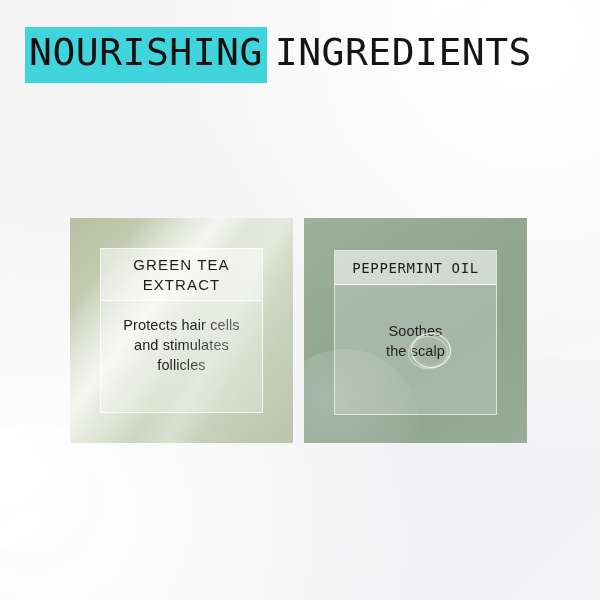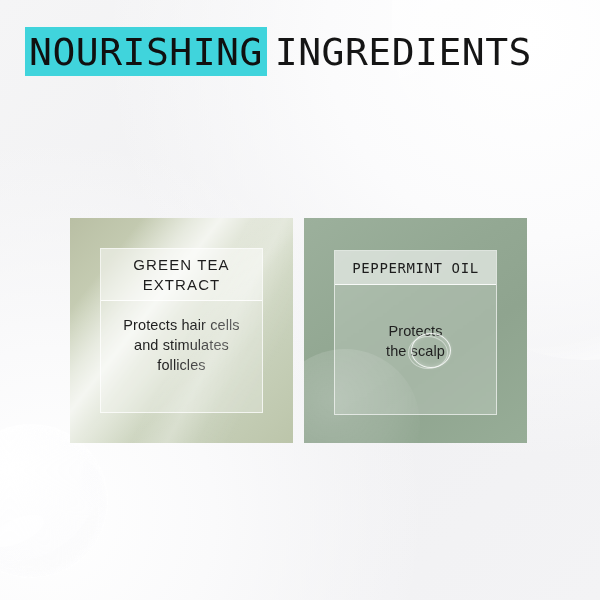--- a/index.html
+++ b/index.html
@@ -81,21 +81,21 @@
     top: 30px;
     white-space: nowrap;
     font-family: "DejaVu Sans Mono", "Liberation Mono", monospace;
     font-size: 38px;
     line-height: 44px;
     letter-spacing: 0.5px;
     color: #151515;
   }
   .heading-hl {
     background: #40d4dc;
-    padding: 3px 4px 2px 4px;
+    padding: 3px 4px 9px 4px;
     color: #101010;
   }
   .heading-rest {
     padding-left: 8px;
     color: #151515;
   }
 
   
   .cards {
     position: absolute;
@@ -277,20 +277,20 @@
 EXTRACT</div>
         <div class="panel-body">Protects hair cells
 and stimulates
 follicles</div>
       </div>
     </div>
 
     <div class="card card-peppermint">
       <div class="panel">
         <div class="panel-title">PEPPERMINT OIL</div>
-        <div class="panel-body">Protects
+        <div class="panel-body">Soothes
 the scalp</div>
         <div class="ring-bubble"></div>
       </div>
     </div>
 
   </div>
 </div>
 
 </body></html>

